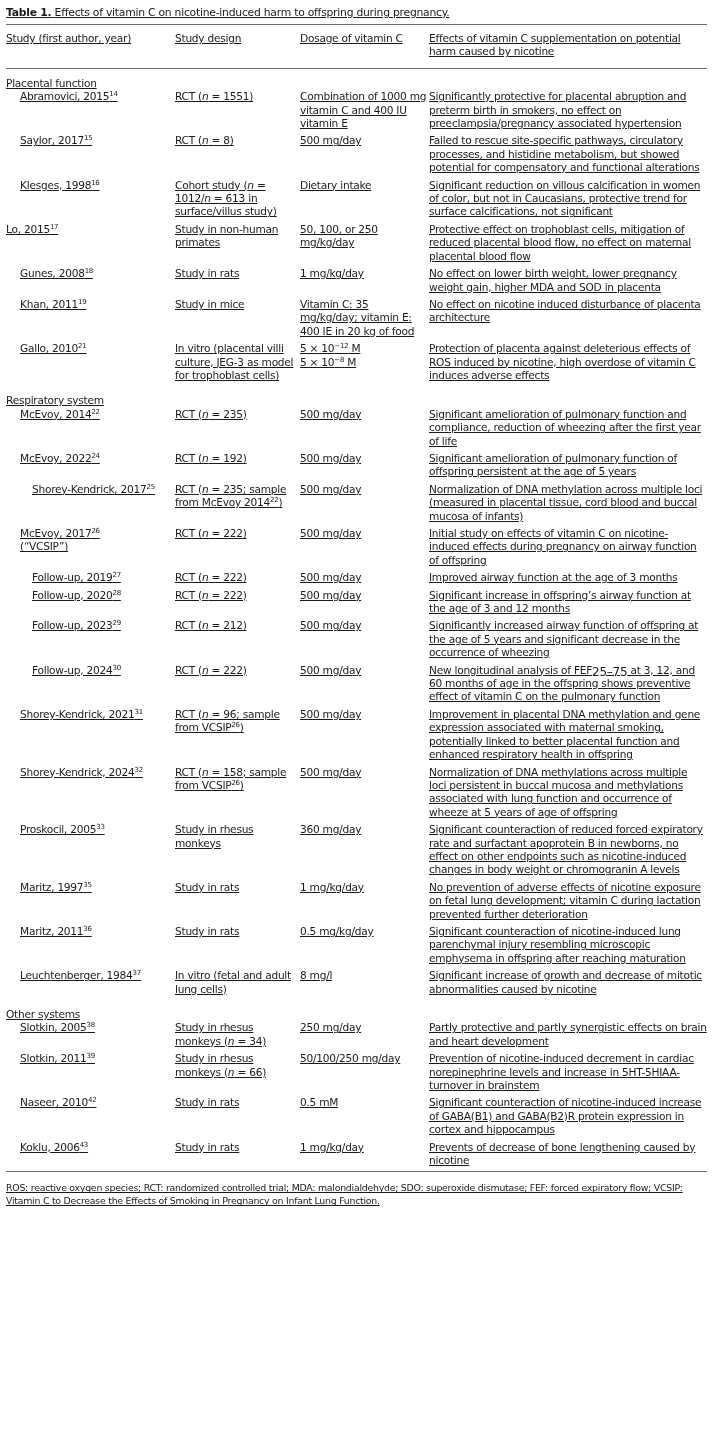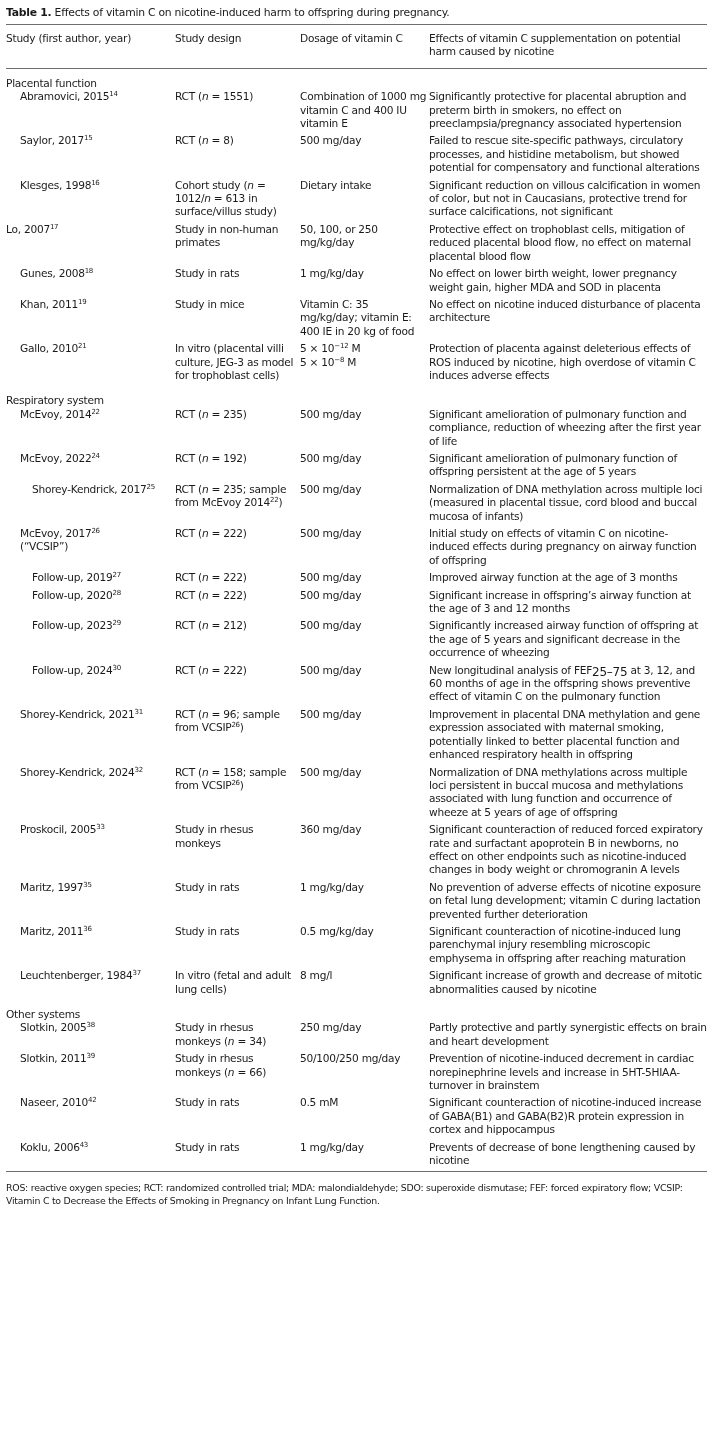--- a/index.html
+++ b/index.html
@@ -4,21 +4,21 @@
 <style>
   html, body { margin: 0; padding: 0; background: #ffffff; }
   body {
     width: 713px; height: 1440px; overflow: hidden;
     font-family: "DejaVu Sans", "Liberation Sans", sans-serif;
     color: #1a1a1a;
     font-size: 10.6px;
     line-height: 13.4px;
     letter-spacing: -0.25px;
   }
-  .wrap { position: relative; padding: 0 6px 0 6px; }
+  .wrap { position: relative; padding: 0 6px 0 6px; text-decoration: underline; }
   .caption { padding-top: 6px; font-size: 10.8px; line-height: 14px; height: 18px; }
   .caption b { font-weight: bold; }
   .rule-thick { border-top: 1.5px solid #6e6e6e; }
   table { border-collapse: collapse; width: 100%; table-layout: fixed; }
   td, th { padding: 0; vertical-align: top; text-align: left; font-weight: normal; }
   col.c1 { width: 169px; }
   col.c2 { width: 125px; }
   col.c3 { width: 129px; }
   col.c4 { width: auto; }
   thead th { padding-top: 7px; padding-bottom: 9px; }
@@ -73,21 +73,21 @@
           <td>500 mg/day</td>
           <td>Failed to rescue site-specific pathways, circulatory processes, and histidine metabolism, but showed potential for compensatory and functional alterations</td>
         </tr>
         <tr>
           <td class="ind1"><span>Klesges, 1998</span><sup>16</sup></td>
           <td>Cohort study (<i>n</i> = 1012/<i>n</i> = 613 in surface/villus study)</td>
           <td>Dietary intake</td>
           <td>Significant reduction on villous calcification in women of color, but not in Caucasians, protective trend for surface calcifications, not significant</td>
         </tr>
         <tr>
-          <td class="ind0"><span>Lo, 2007</span><sup>17</sup></td>
+          <td class="ind0"><span>Lo, 2015</span><sup>17</sup></td>
           <td>Study in non-human primates</td>
           <td>50, 100, or 250 mg/kg/day</td>
           <td>Protective effect on trophoblast cells, mitigation of reduced placental blood flow, no effect on maternal placental blood flow</td>
         </tr>
         <tr>
           <td class="ind1"><span>Gunes, 2008</span><sup>18</sup></td>
           <td>Study in rats</td>
           <td>1 mg/kg/day</td>
           <td>No effect on lower birth weight, lower pregnancy weight gain, higher MDA and SOD in placenta</td>
         </tr>

